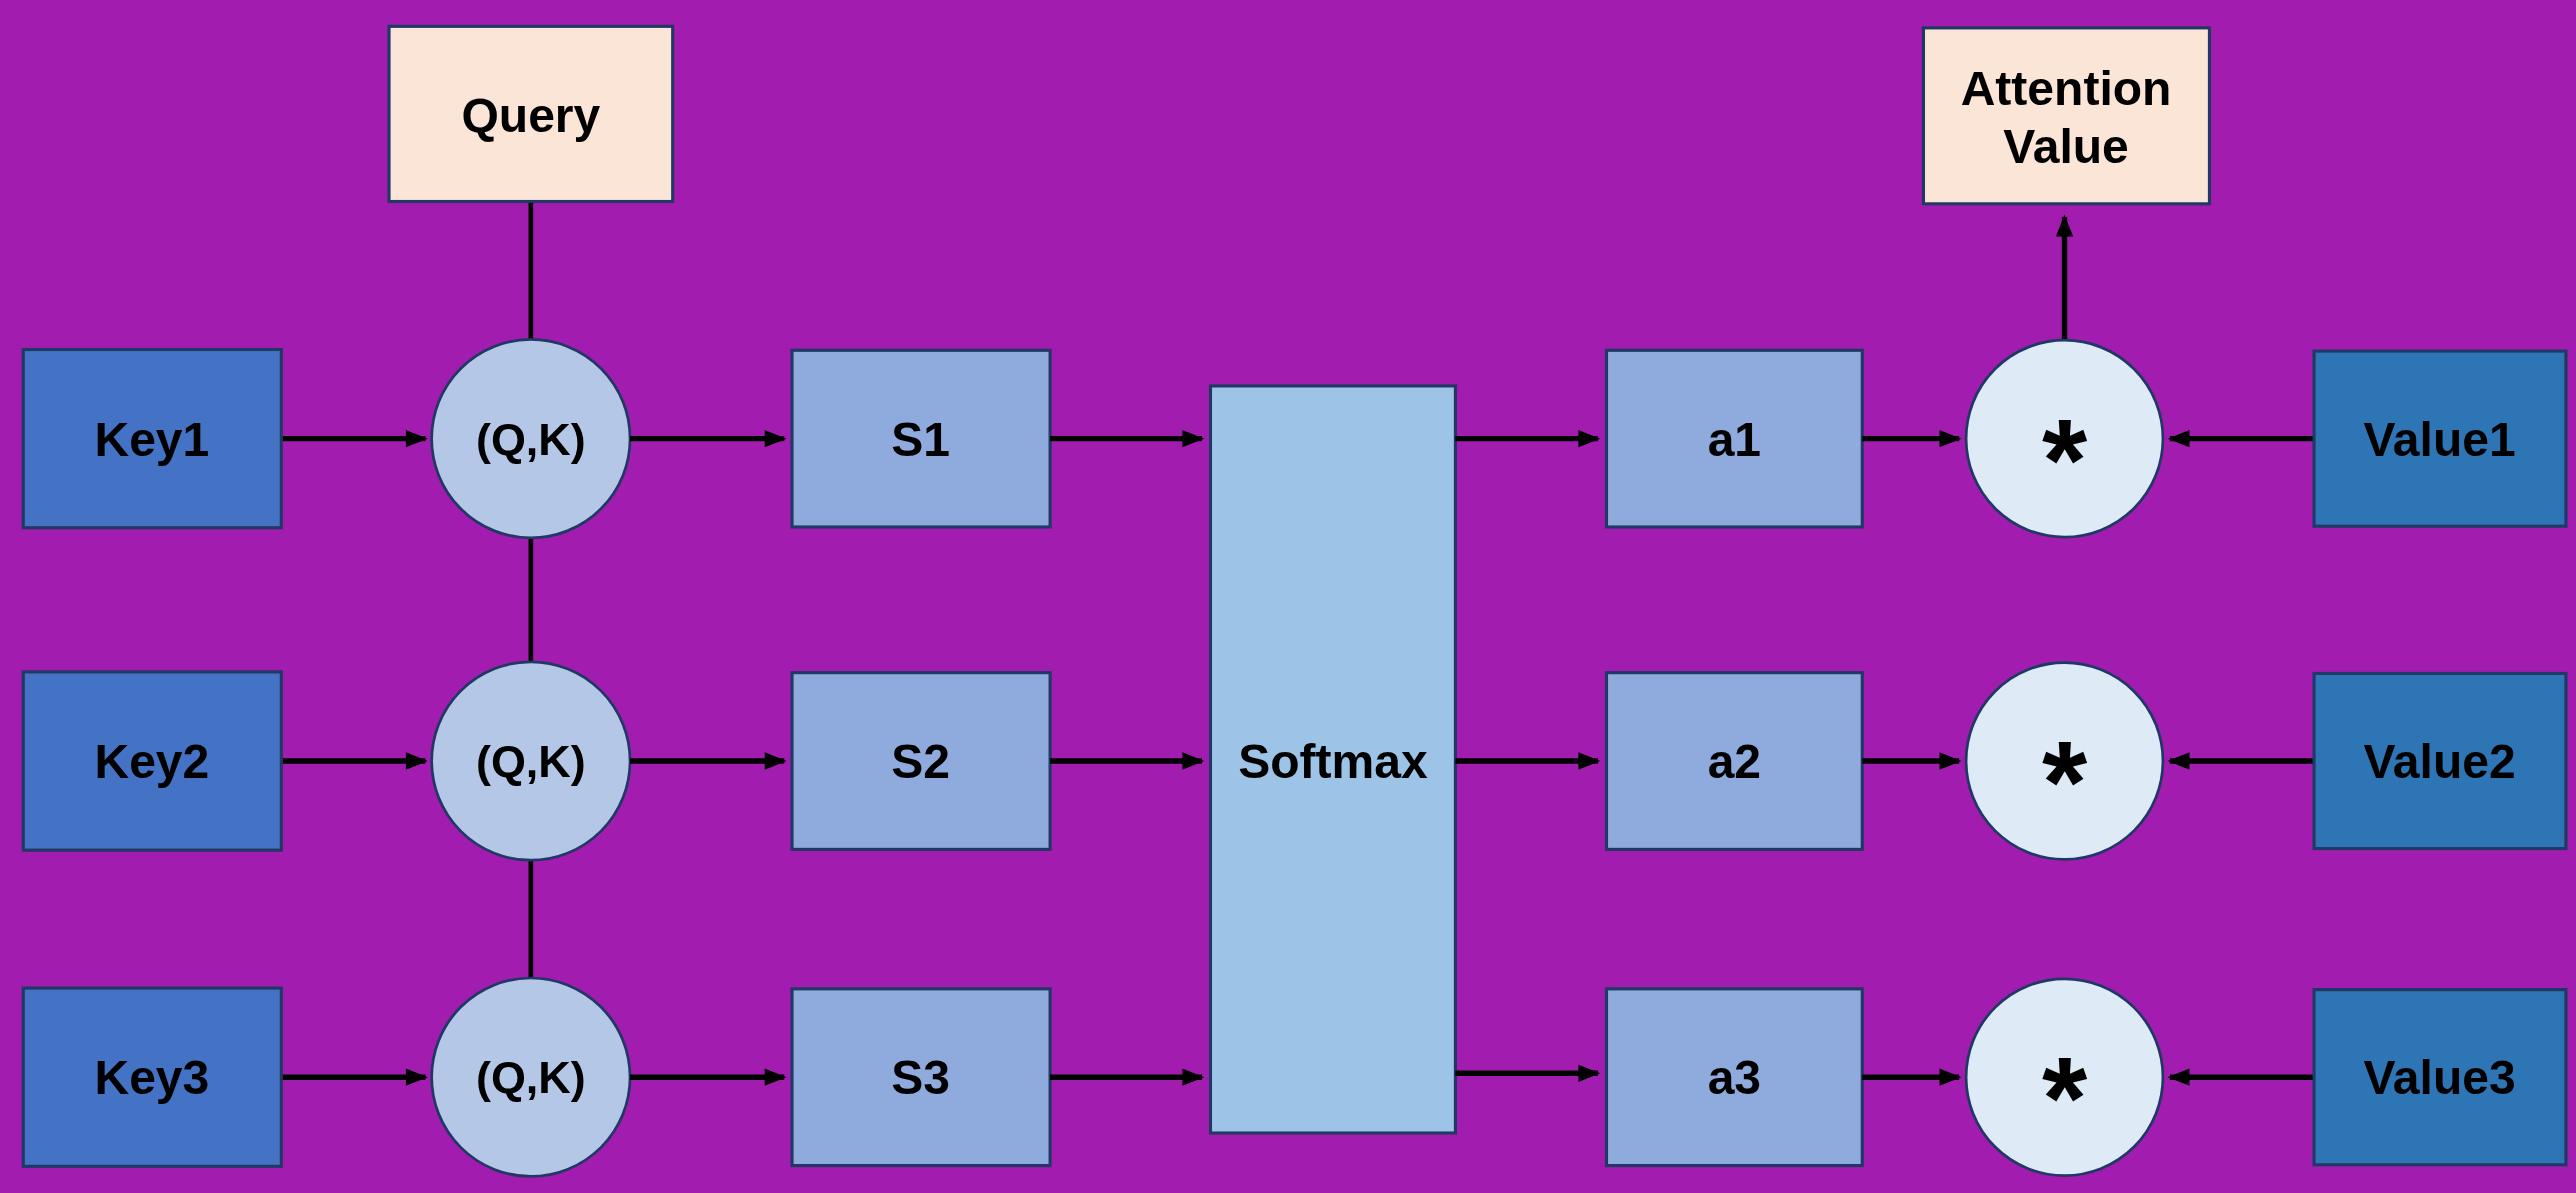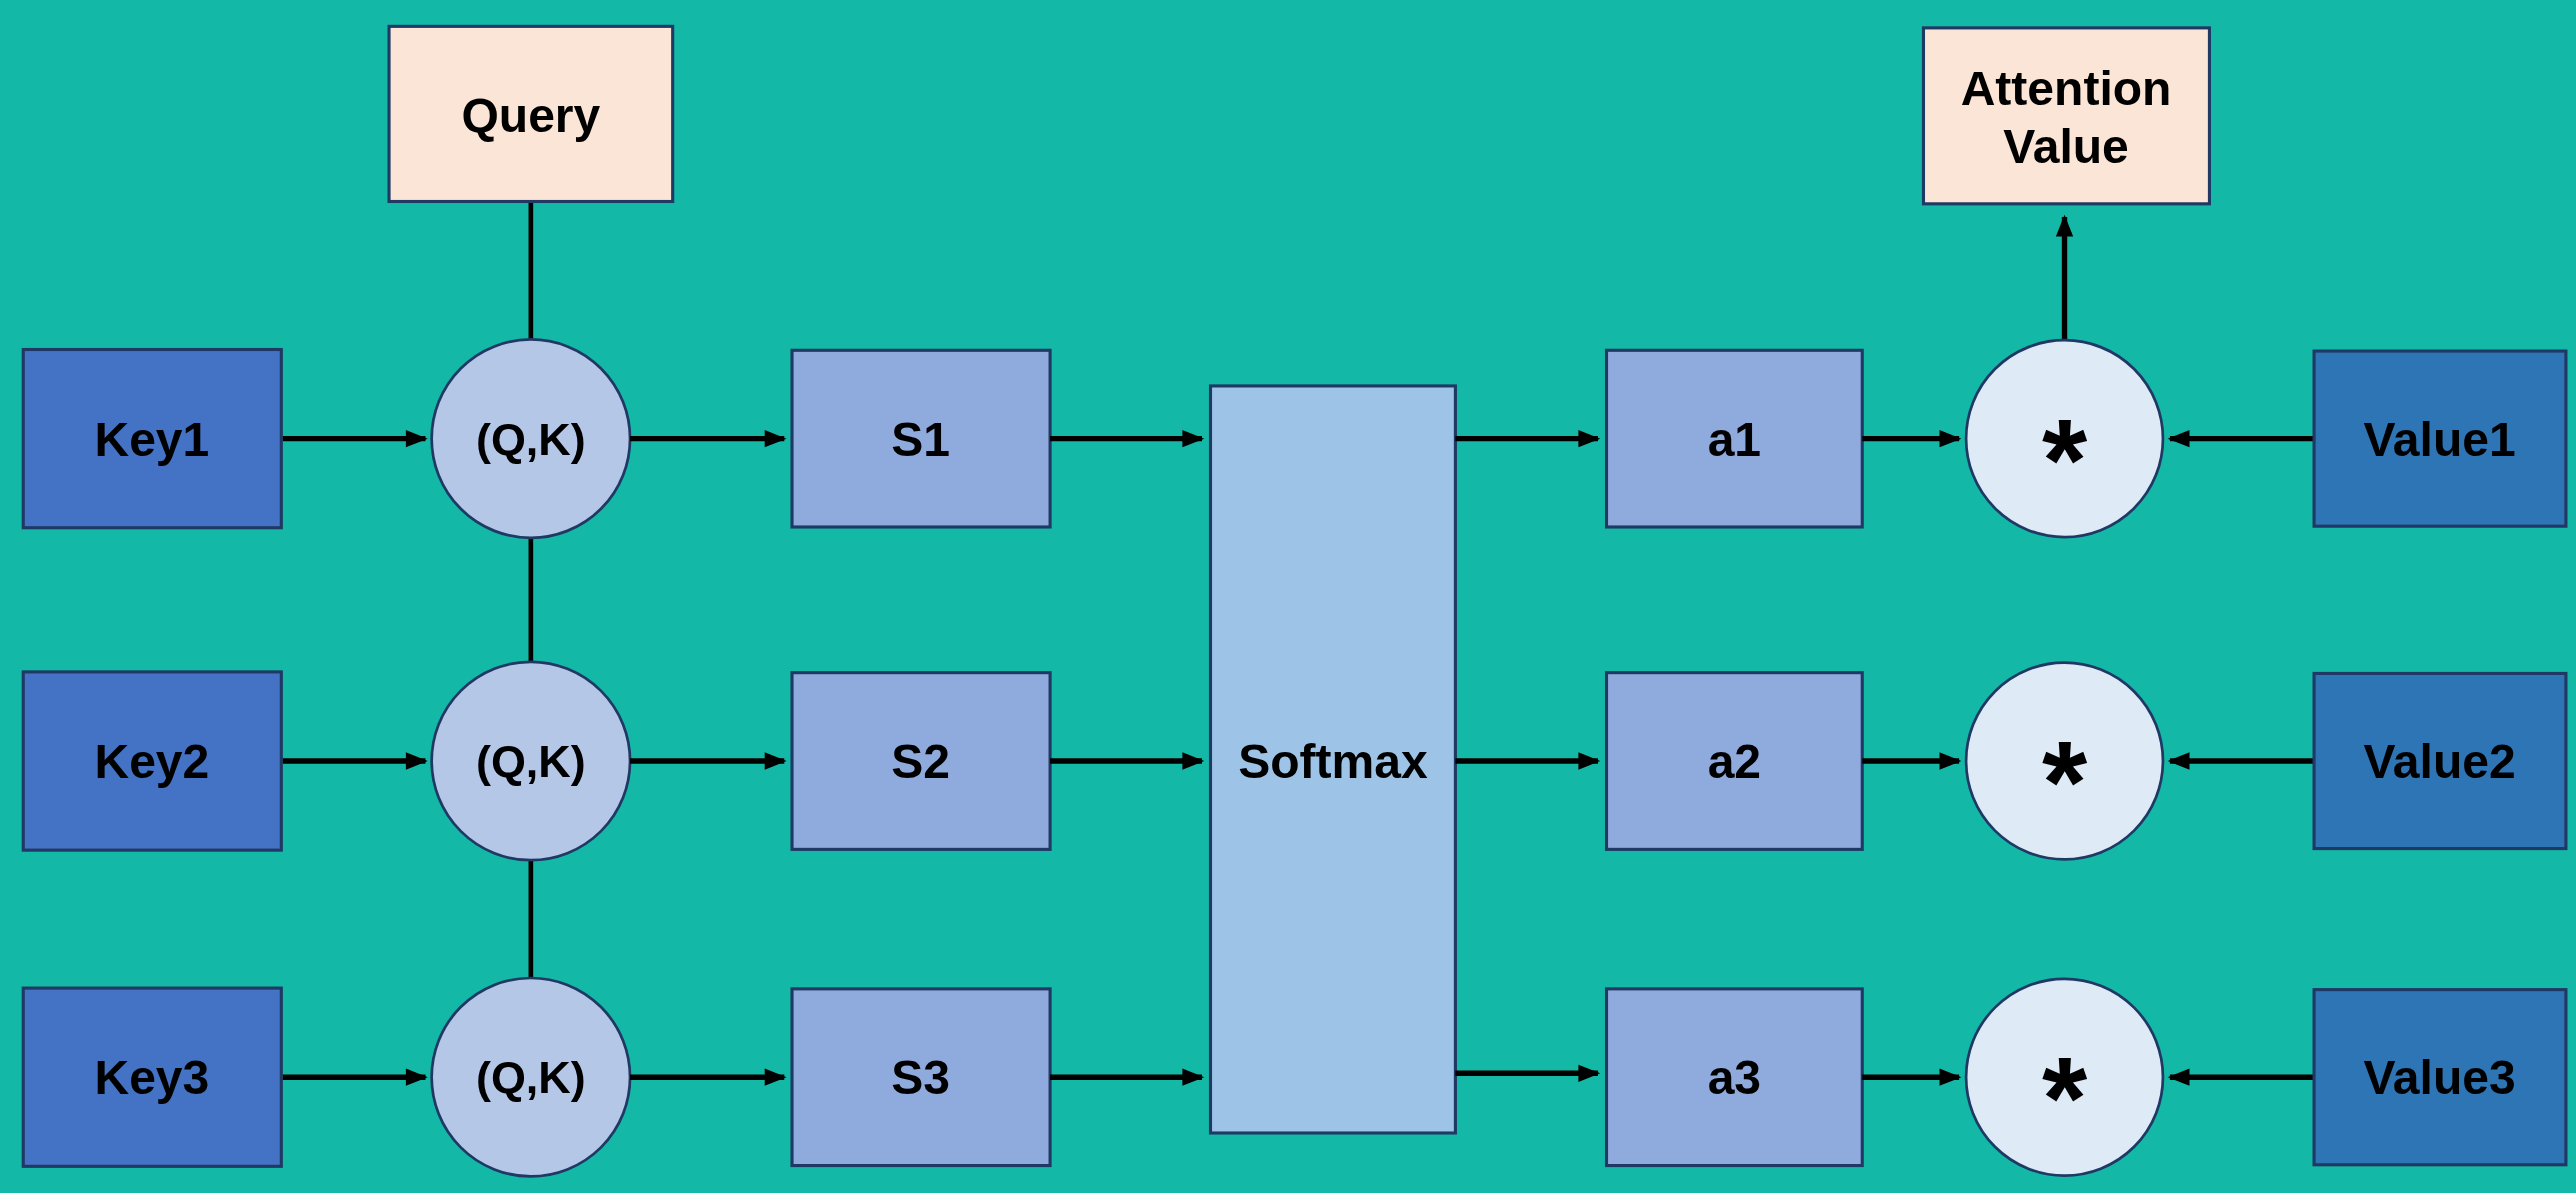--- a/index.html
+++ b/index.html
@@ -1,16 +1,16 @@
 <!DOCTYPE html>
 <html style="font-size:12.4px"><head>
 <meta charset="utf-8">
 <style>
   html,body{margin:0;padding:0;background:#ffffff;}
-  .stage{width:100vw;height:100vh;display:flex;align-items:flex-start;justify-content:flex-start;background:#14b8a6;}
+  .stage{width:100vw;height:100vh;display:flex;align-items:flex-start;justify-content:flex-start;background:#a21caf;}
   svg{display:block;width:100%;height:auto;font-family:"Liberation Sans",sans-serif;}
   .node{stroke-width:4;}
   .circle-node{stroke-width:3.5;}
   .connector{stroke-width:7;fill:none;}
   .plain-line{stroke-width:6;fill:none;}
   .lbl{fill:#000000;font-weight:700;font-size:62px;text-anchor:middle;}
   .lbl-small{fill:#000000;font-weight:700;font-size:58px;text-anchor:middle;}
   .lbl-star{fill:#000000;font-weight:700;font-size:150px;text-anchor:middle;}
   .arrowhead-path{stroke:none;}
 </style>

